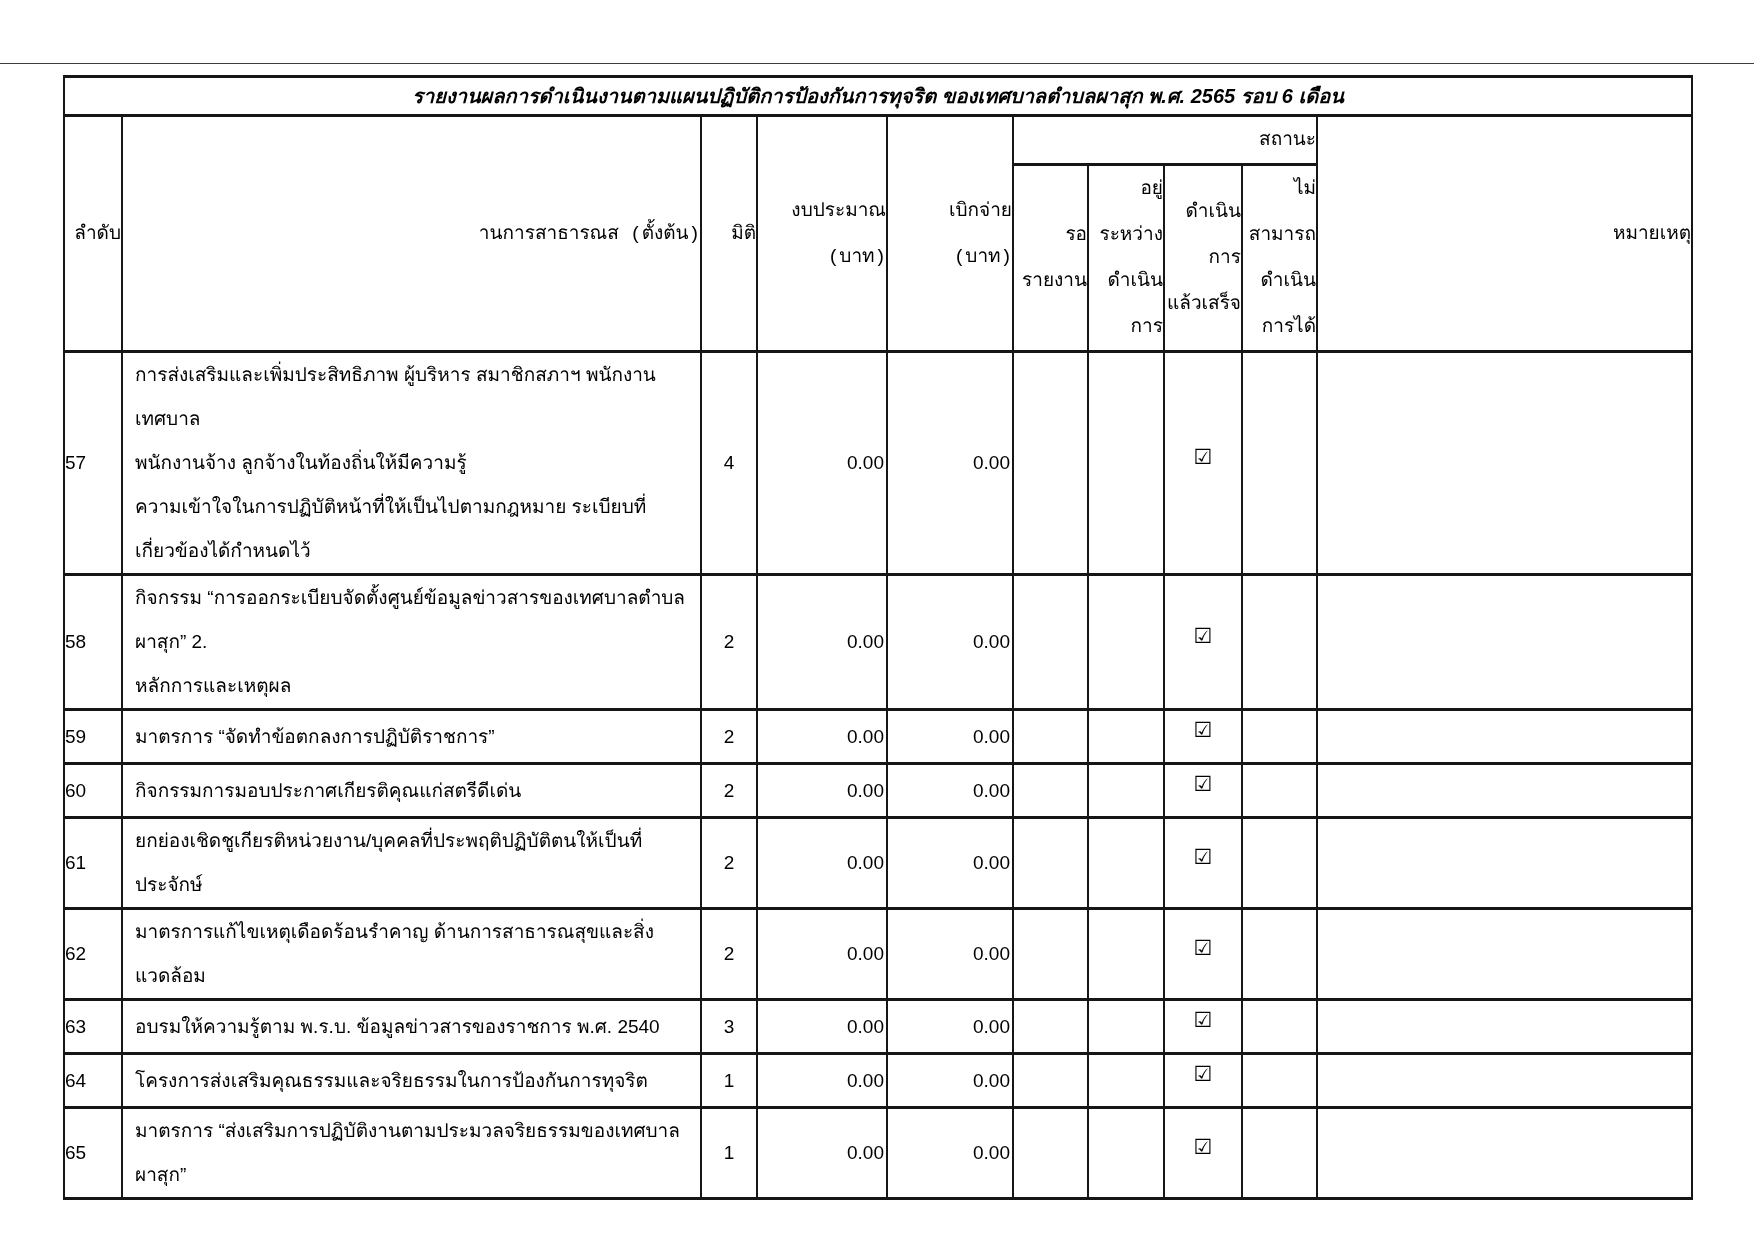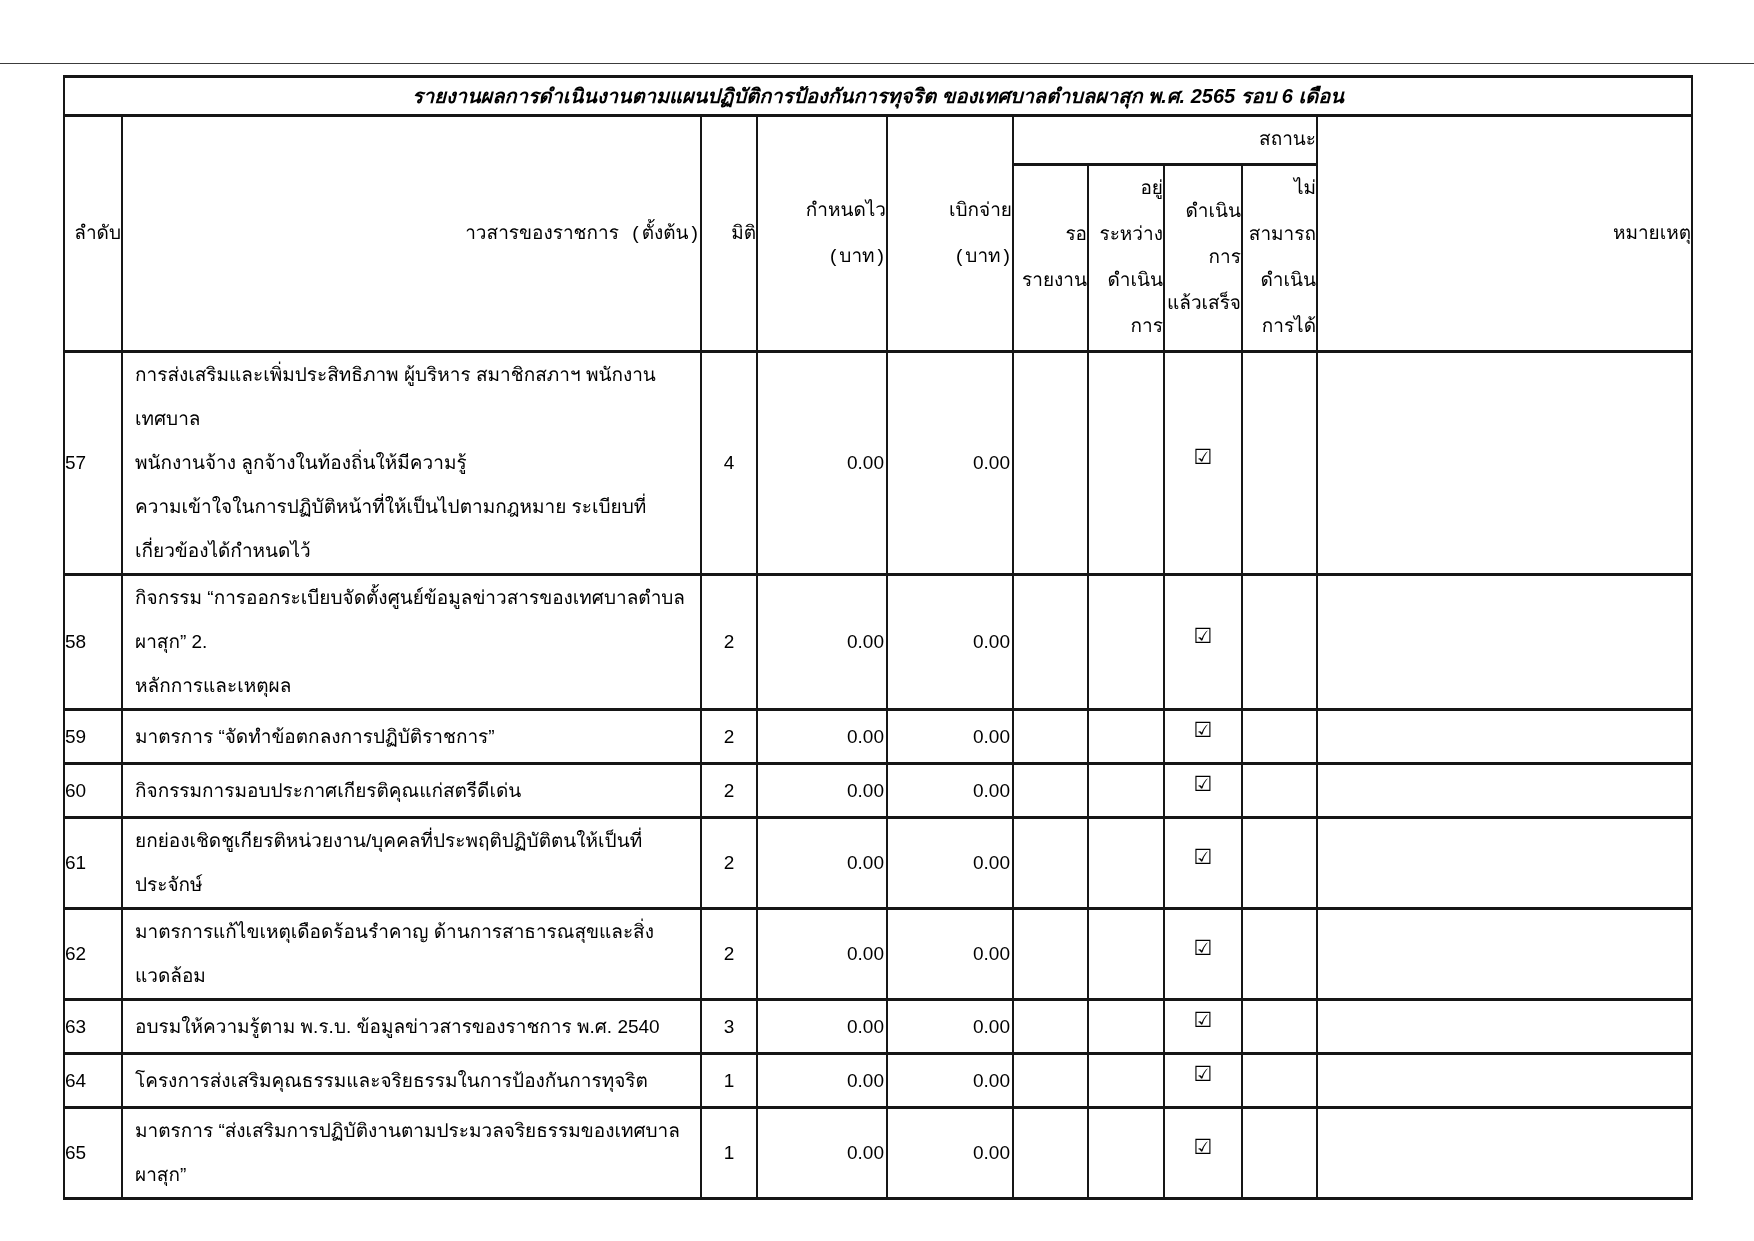--- a/index.html
+++ b/index.html
@@ -57,23 +57,23 @@
     <col style="width:375px">
   </colgroup>
 
   <tbody>
       <tr>
     <td colspan="10" class="title-cell">รายงานผลการดำเนินงานตามแผนปฏิบัติการป้องกันการทุจริต ของเทศบาลตำบลผาสุก พ.ศ. 2565 รอบ 6 เดือน</td>
   </tr>
 
   <tr class="hrow-top">
     <td rowspan="2" class="hdr">ลำดับ</td>
-    <td rowspan="2" class="hdr">าวสารของราชการ (ตั้งต้น)</td>
+    <td rowspan="2" class="hdr">านการสาธารณส (ตั้งต้น)</td>
     <td rowspan="2" class="hdr">มิติ</td>
-    <td rowspan="2" class="hdr">กำหนดไว
+    <td rowspan="2" class="hdr">งบประมาณ
 (บาท)</td>
     <td rowspan="2" class="hdr">เบิกจ่าย
 (บาท)</td>
     <td colspan="4" class="hdr">สถานะ</td>
     <td rowspan="2" class="hdr">หมายเหตุ</td>
   </tr>
   <tr class="hrow-sub">
     <td class="hdr">รอ
 รายงาน</td>
     <td class="hdr">อยู่

